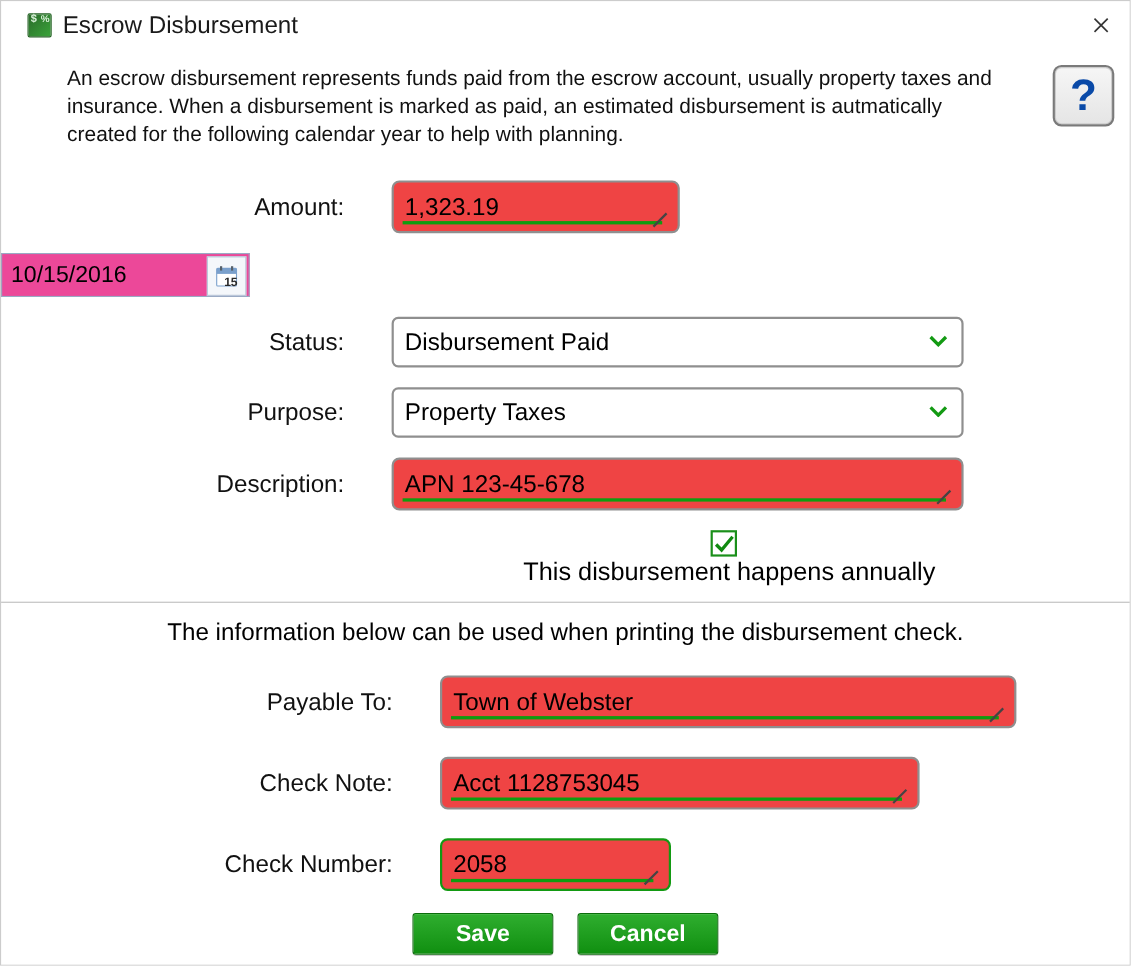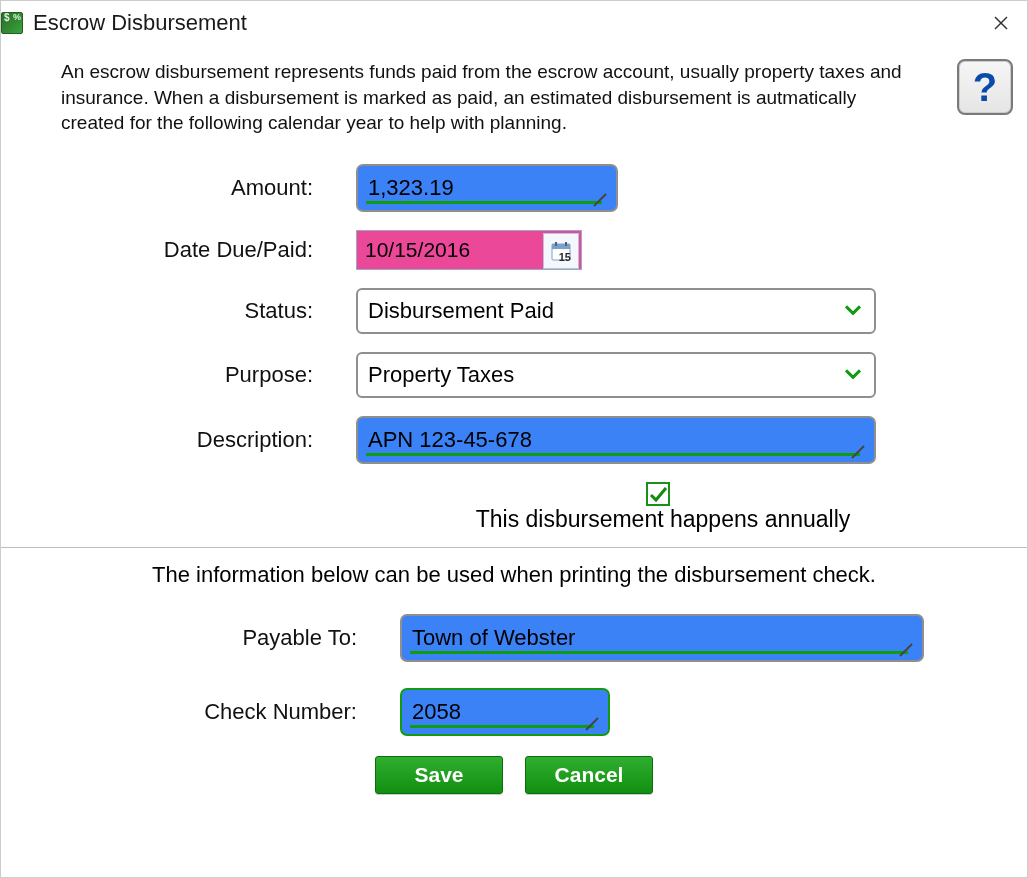--- a/index.html
+++ b/index.html
@@ -14,21 +14,21 @@
   .window {
     width: 1028px; height: 878px;
     border: 1px solid #ccc;
     position: relative;
     background: #fff;
   }
   .titlebar {
     height: 44px;
     display: flex;
     align-items: center;
-    padding: 0 8px 0 0;
+    padding: 0 8px 0 24px;
     position: relative;
   }
   .titlebar .app-icon {
     width: 22px; height: 22px;
     margin-right: 10px;
     display: inline-block;
     background: linear-gradient(135deg,#2a6b2a,#3aa33a);
     border: 1px solid #226022;
     border-radius: 2px;
     position: relative;
@@ -111,21 +111,21 @@
     font-size: 22px;
     color: #111;
   }
   .field-wrap {
     flex: 0 0 auto;
   }
   .text-input {
     border: 2px solid #8f8f8f;
     border-radius: 7px;
     height: 48px;
-    background: #3b82f6;
+    background: #ef4444;
     position: relative;
     display: flex;
     align-items: center;
     padding: 0 10px;
     font-size: 22px;
   }
   .text-input.focused {
     border-color: #139a13;
   }
   .text-input .underline {
@@ -278,21 +278,20 @@
           <span class="pen-corner">
             <svg width="18" height="18" viewBox="0 0 18 18">
                 <line x1="2" y1="16" x2="14" y2="4" stroke-width="2"></line>
               </svg>
           </span>
         </div>
       </div>
     </div>
 
     <div class="row">
-      <div class="label">Date Due/Paid:</div>
       <div class="field-wrap">
         <div class="date-input">
           <span>10/15/2016</span>
           <div class="cal-btn">
             <svg width="22" height="22" viewBox="0 0 22 22">
               <rect x="2" y="4" width="18" height="16" rx="1" fill="#fff" stroke="#7aa0cc"></rect>
               <rect x="2" y="4" width="18" height="5" fill="#7aa0cc"></rect>
               <rect x="5" y="2" width="2" height="4" fill="#55606b"></rect>
               <rect x="15" y="2" width="2" height="4" fill="#55606b"></rect>
             </svg>
@@ -370,20 +369,34 @@
           <div class="underline"></div>
           <span class="pen-corner">
             <svg width="18" height="18" viewBox="0 0 18 18">
                 <line x1="2" y1="16" x2="14" y2="4" stroke-width="2"></line>
               </svg>
           </span>
         </div>
       </div>
     </div>
 
+    <div class="row" style="margin-bottom:26px">
+      <div class="label2">Check Note:</div>
+      <div class="field-wrap">
+        <div class="text-input" style="width:436px">
+          <span class="val">Acct 1128753045</span>
+          <div class="underline"></div>
+          <span class="pen-corner">
+            <svg width="18" height="18" viewBox="0 0 18 18">
+                <line x1="2" y1="16" x2="14" y2="4" stroke-width="2"></line>
+              </svg>
+          </span>
+        </div>
+      </div>
+    </div>
 
     <div class="row" style="margin-bottom:20px">
       <div class="label2">Check Number:</div>
       <div class="field-wrap">
         <div class="text-input focused" style="width:210px">
           <span class="val">2058</span>
           <div class="underline" style="background:#0f9d0f"></div>
           <span class="pen-corner">
             <svg width="18" height="18" viewBox="0 0 18 18">
                 <line x1="2" y1="16" x2="14" y2="4" stroke-width="2"></line>

